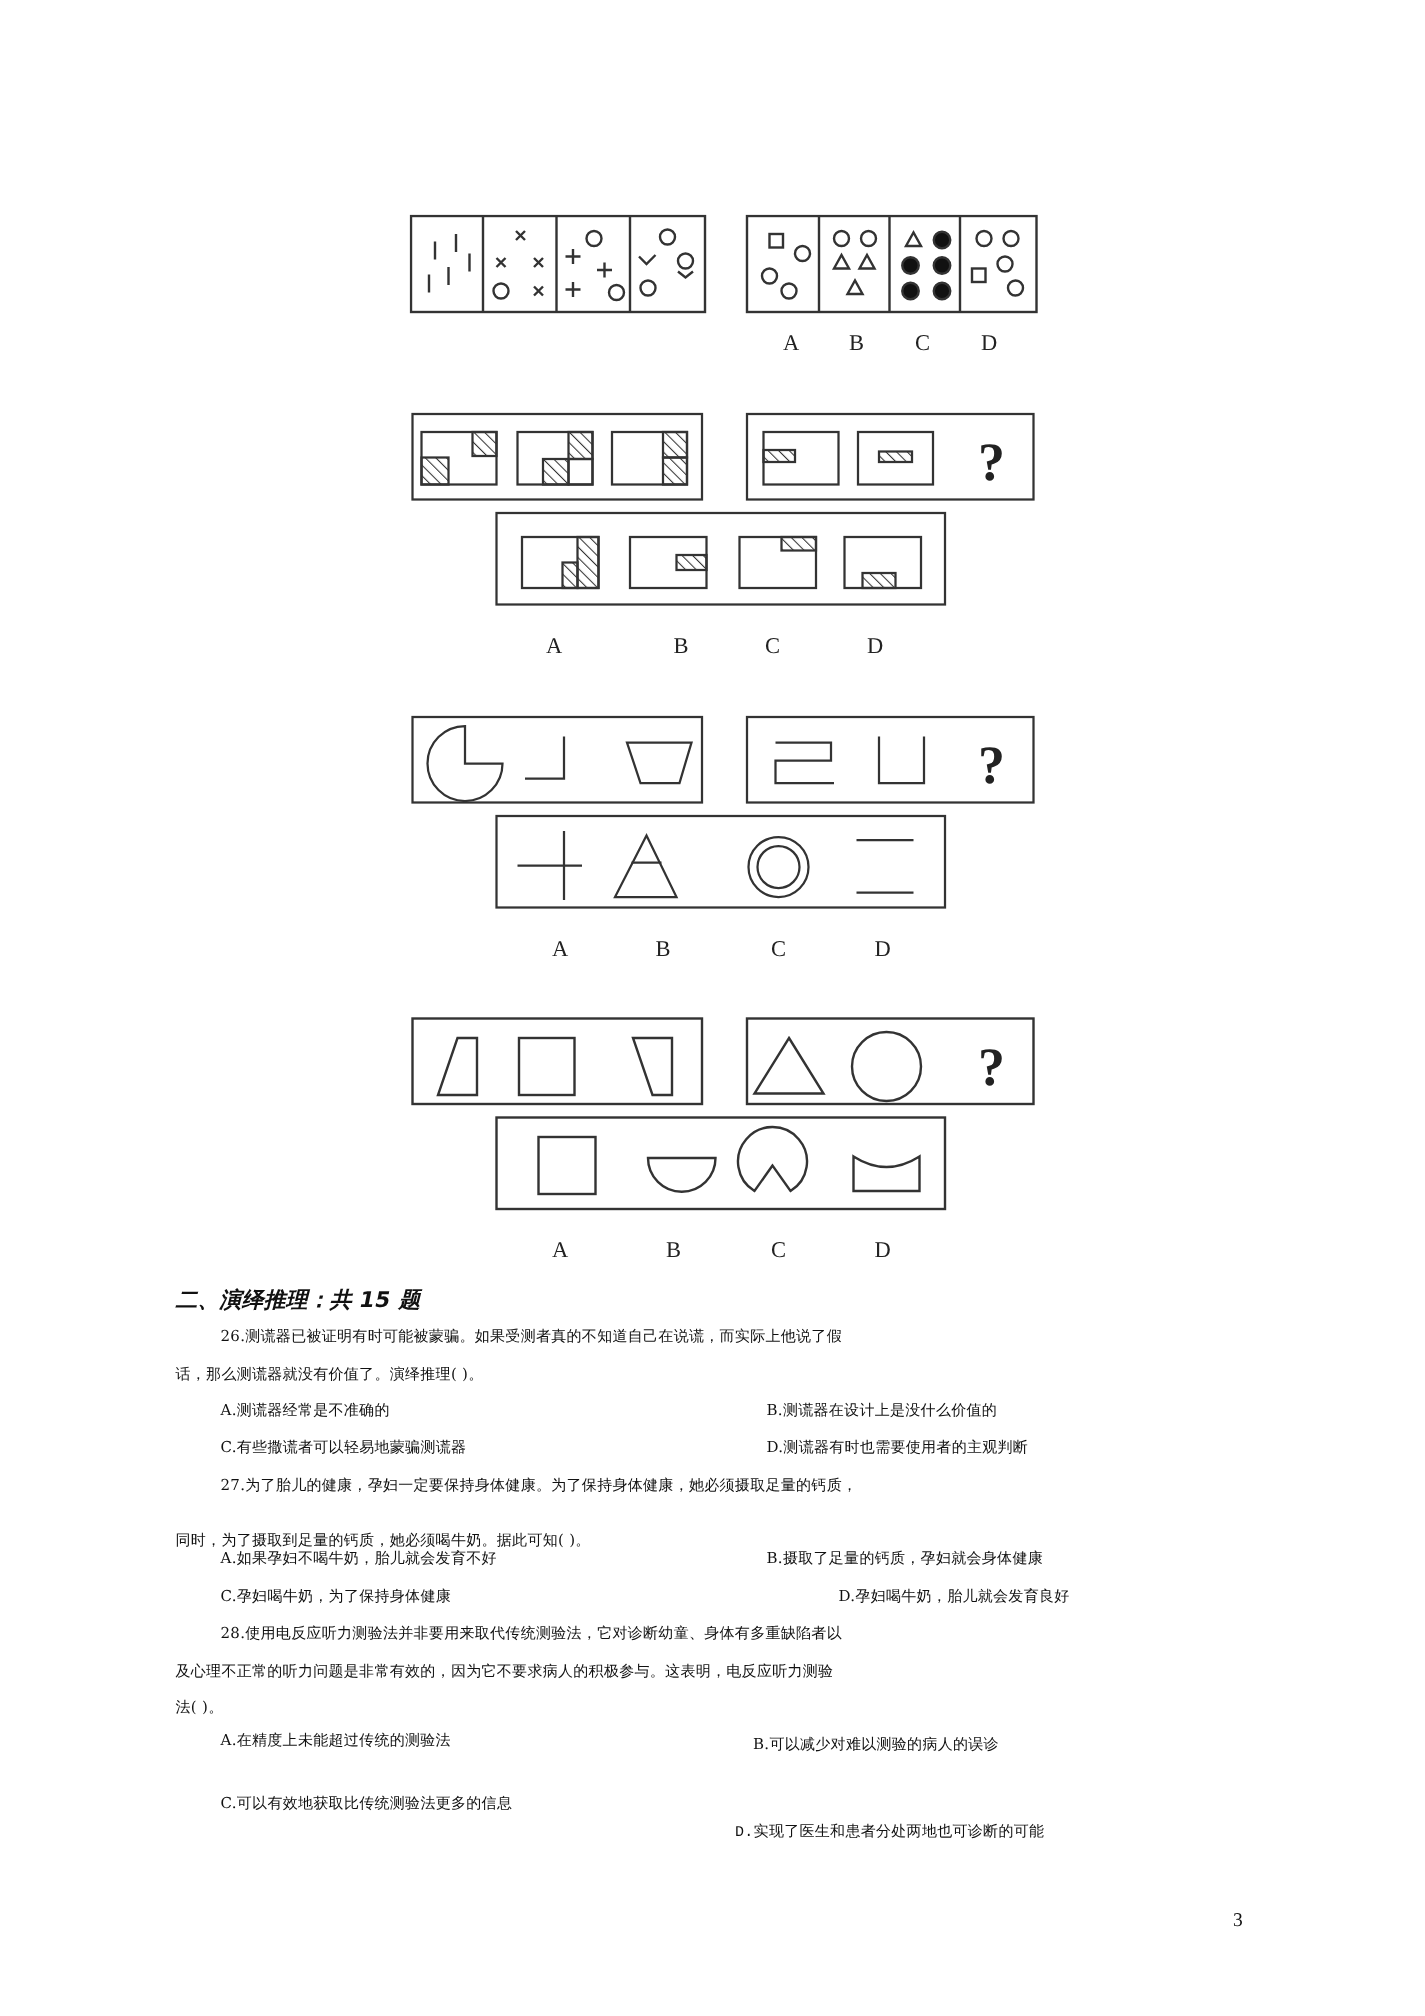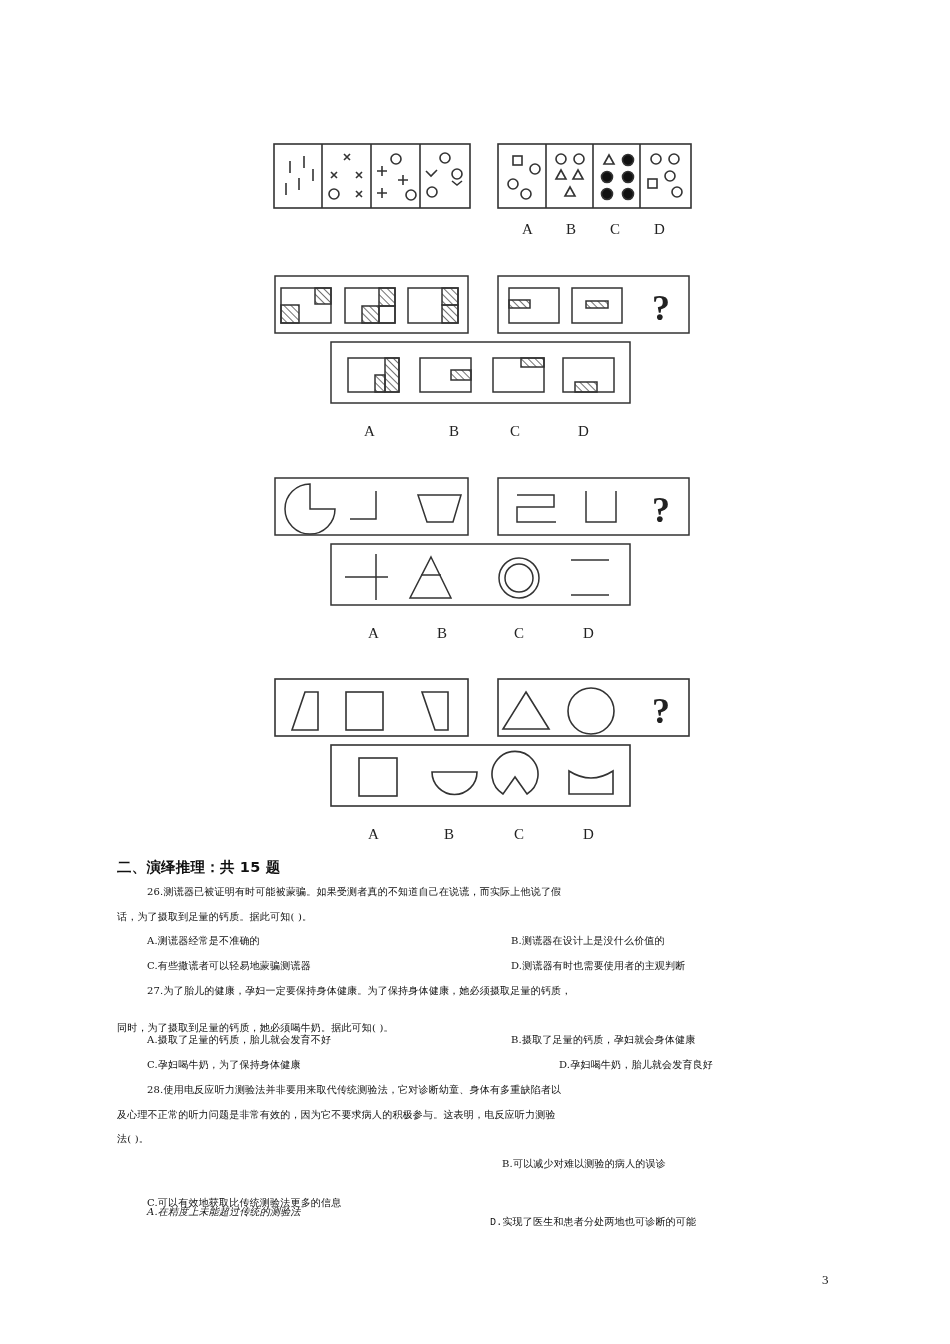--- a/index.html
+++ b/index.html
@@ -188,37 +188,37 @@
       <path d="M296 94 Q318 108 340 94 V117 H296 Z"></path>
     </g>
     <text x="379" y="46" font-family="Liberation Serif, serif" font-size="36" font-weight="bold" fill="#222">?</text>
   </svg>
 </div>
 <span class="label" style="left:368px; top:826px;">A</span>
 <span class="label" style="left:444px; top:826px;">B</span>
 <span class="label" style="left:514px; top:826px;">C</span>
 <span class="label" style="left:583px; top:826px;">D</span>
 
-<div class="txt h2" style="left:117px; top:855px;">二、演绎推理：共 15 题</div>
+<div class="txt h2" style="left:117px; top:855px;font-style:italic;">二、演绎推理：共 15 题</div>
 
 <div class="txt" style="left:147px; top:879px;">26.测谎器已被证明有时可能被蒙骗。如果受测者真的不知道自己在说谎，而实际上他说了假</div>
-<div class="txt" style="left:117px; top:904px;">话，为了摄取到足量的钙质。据此可知( )。</div>
+<div class="txt" style="left:117px; top:904px;">话，那么测谎器就没有价值了。演绎推理( )。</div>
 <div class="txt" style="left:147px; top:928px;">A.测谎器经常是不准确的</div>
 <div class="txt" style="left:511px; top:928px;text-align:right;">B.测谎器在设计上是没什么价值的</div>
 <div class="txt" style="left:147px; top:953px;">C.有些撒谎者可以轻易地蒙骗测谎器</div>
 <div class="txt" style="left:511px; top:953px;">D.测谎器有时也需要使用者的主观判断</div>
 
 <div class="txt" style="left:147px; top:978px;">27.为了胎儿的健康，孕妇一定要保持身体健康。为了保持身体健康，她必须摄取足量的钙质，</div>
 <div class="txt" style="left:117px; top:1003px;margin-top:12px;">同时，为了摄取到足量的钙质，她必须喝牛奶。据此可知( )。</div>
-<div class="txt" style="left:147px; top:1027px;">A.摄取了足量的钙质，胎儿就会发育不好</div>
+<div class="txt" style="left:147px; top:1027px;">A.如果孕妇不喝牛奶，胎儿就会发育不好</div>
 <div class="txt" style="left:511px; top:1027px;">B.摄取了足量的钙质，孕妇就会身体健康</div>
 <div class="txt" style="left:147px; top:1052px;">C.孕妇喝牛奶，为了保持身体健康</div>
 <div class="txt" style="left:511px; top:1052px;margin-left:48px;">D.孕妇喝牛奶，胎儿就会发育良好</div>
 
 <div class="txt" style="left:147px; top:1077px;">28.使用电反应听力测验法并非要用来取代传统测验法，它对诊断幼童、身体有多重缺陷者以</div>
 <div class="txt" style="left:117px; top:1102px;">及心理不正常的听力问题是非常有效的，因为它不要求病人的积极参与。这表明，电反应听力测验</div>
 <div class="txt" style="left:117px; top:1126px;">法( )。</div>
-<div class="txt" style="left:147px; top:1199px;font-style:italic;">A.在精度上未能超过传统的测验法</div>
+<div class="txt" style="left:147px; top:1148px;">A.在精度上未能超过传统的测验法</div>
 <div class="txt" style="left:502px; top:1151px;text-align:center;">B.可以减少对难以测验的病人的误诊</div>
 <div class="txt" style="left:147px; top:1190px;">C.可以有效地获取比传统测验法更多的信息</div>
 <div class="txt" style="left:490px; top:1210px;font-family:Liberation Mono, monospace;">D.实现了医生和患者分处两地也可诊断的可能</div>
 
 <div class="pagenum">3</div>
 
 </body></html>

